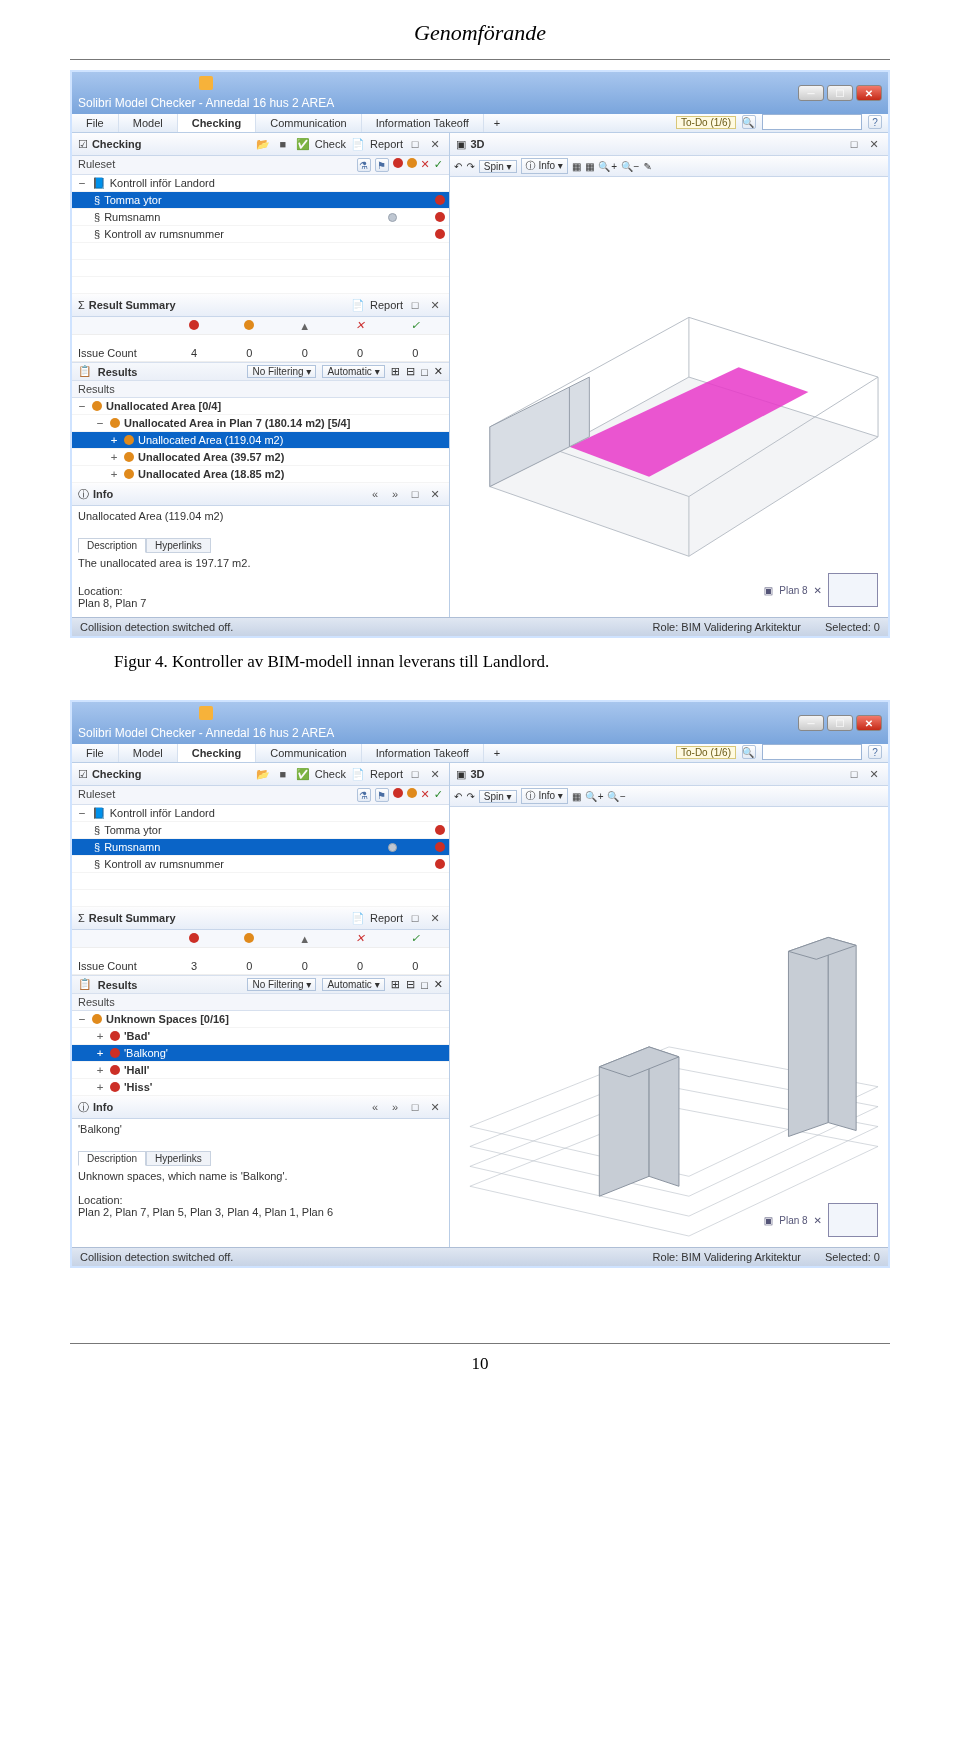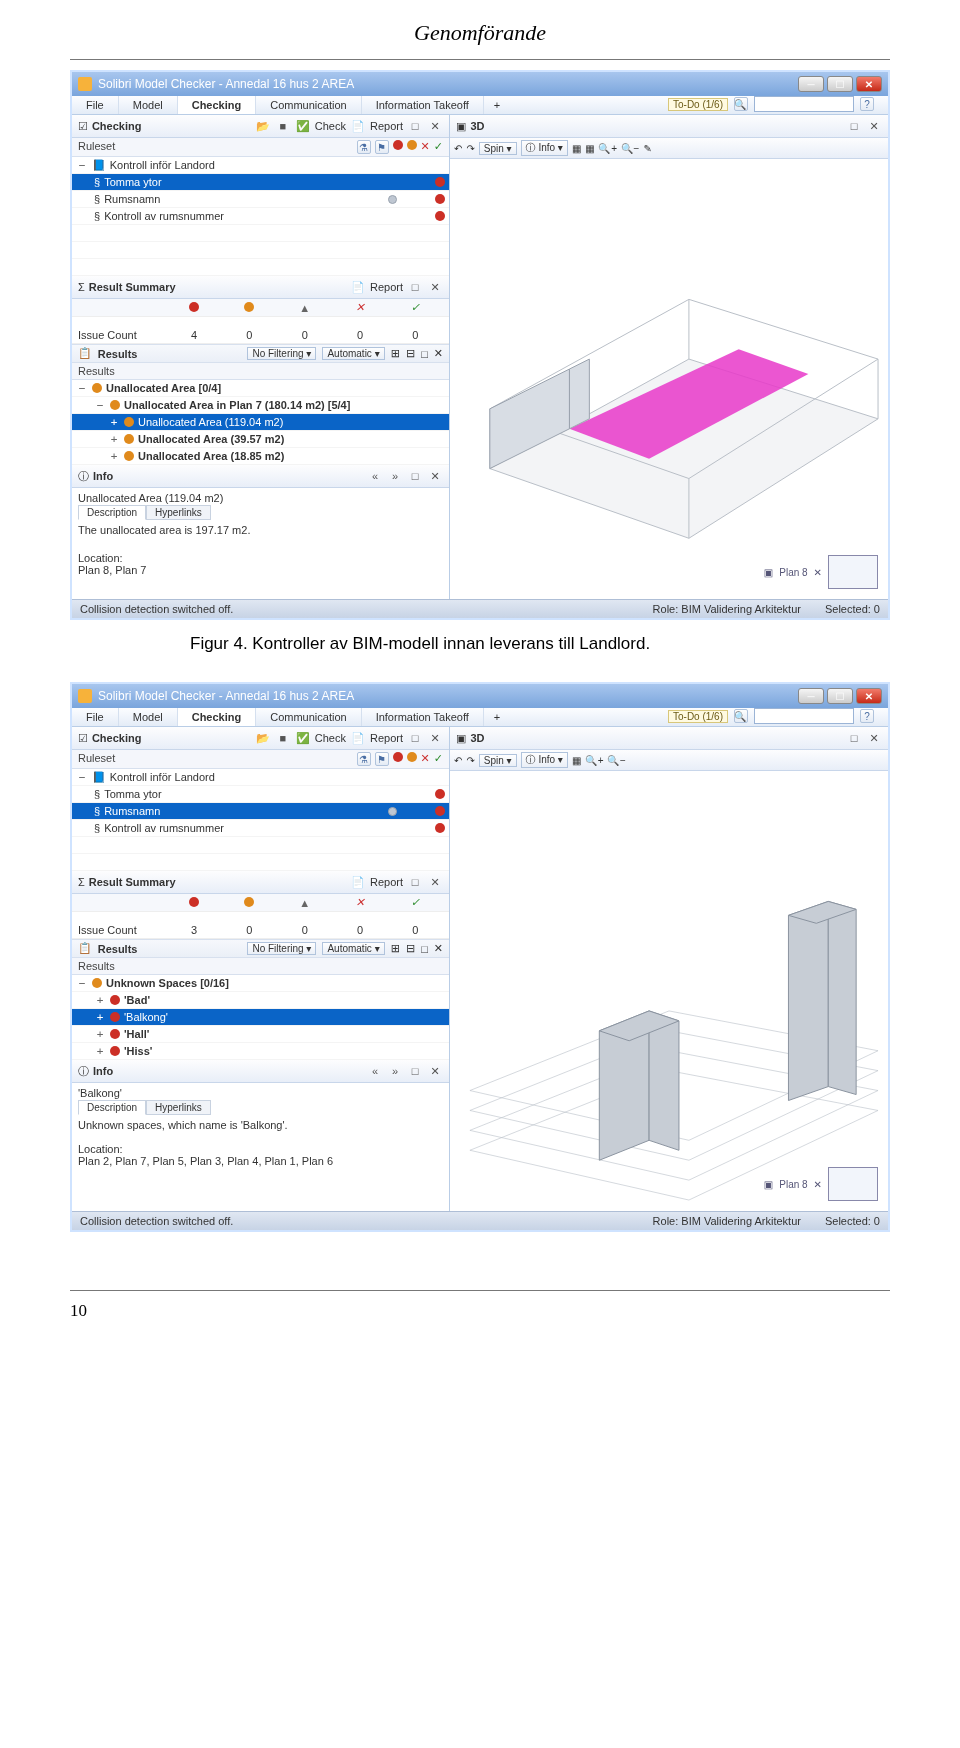--- a/index.html
+++ b/index.html
@@ -35,21 +35,21 @@
   }
   .titlebar {
     background: linear-gradient(#a8c6ee, #7aa5dc);
     color: #fff;
     padding: 4px 6px;
     display: flex;
     align-items: center;
     justify-content: space-between;
     font-size: 12px;
   }
-  .titlebar .title { display: flex; gap: 6px; align-items: center; }
+  .titlebar .title { display: flex; gap: 6px; align-items: center; flex-direction: column; }
   .titlebar .winbtns { display: flex; gap: 3px; }
   .winbtn {
     width: 26px; height: 16px;
     background: linear-gradient(#f5f5f5,#ccc);
     border: 1px solid #888;
     border-radius: 3px;
     display: flex; align-items: center; justify-content: center;
     font-size: 10px;
   }
   .winbtn.close { background: linear-gradient(#f27a6a,#c62a18); color:#fff; font-weight:bold; }
@@ -60,21 +60,21 @@
     align-items: flex-start;
     padding: 0;
     font-size: 11px;
   }
   .menubar .mitem {
     padding: 3px 14px;
     border-right: 1px solid #d5e0ef;
   }
   .menubar .mitem.active { background: #fff; font-weight: bold; }
   .menubar .plus-tab { padding: 3px 10px; }
-  .menubar .right-area { margin-left: auto; display:flex; align-items:center; gap:6px; padding-right:14px; }
+  .menubar .right-area { margin-left: auto; display:flex; align-items:center; gap:6px; padding-right:6px; }
   .todo-box { background:#fffae1; border:1px solid #d8c77a; padding:0 4px; font-size:10px; color:#6b5a16; }
   .small-input { width:100px; height:16px; background:#fff; border:1px solid #9bb4d6; }
   .mini-icon {
     width:14px;height:14px;display:inline-flex;align-items:center;justify-content:center;
     font-size:10px; color:#4a6ea3; background:linear-gradient(#fefefe,#e4ebf5); border:1px solid #b0c3dc; border-radius:2px;
   }
   .workspace { display:flex; min-height: 460px; background:#e9eef7; }
   .left-col { width: 378px; display:flex; flex-direction:column; border-right:1px solid #b9cde6; }
   .right-col { flex:1; display:flex; flex-direction:column; }
   .panel-head {
@@ -118,21 +118,21 @@
   .tcell.first { flex:1.6; text-align:left; }
   .filter-bar {
     background: linear-gradient(#f6f8fc,#eaeff7);
     border-top:1px solid #d7e0ee;
     border-bottom:1px solid #d7e0ee;
     padding:2px 6px;
     display:flex;gap:6px;align-items:center;font-size:11px;
   }
   .dd { border:1px solid #b0c3dc;background:linear-gradient(#fefefe,#eaeff7);padding:0 4px;font-size:10px;}
   .info-body { background:#fff; padding:4px 6px; font-size:11px; flex:1;}
-  .tabset { display:flex; gap:0;margin-top:1px;margin-bottom:4px;}
+  .tabset { display:flex; gap:0;margin-top:16px;margin-bottom:4px;}
   .tab { border:1px solid #c8d2e0; padding:1px 8px; font-size:10px; background:#f0f3f8;}
   .tab.active { background:#fff; border-bottom:1px solid #fff; }
   .statusbar {
     background: linear-gradient(#e0e7f2,#c7d3e5);
     border-top:1px solid #aebed6;
     padding: 3px 8px;
     font-size: 11px;
     display:flex;
     gap: 24px;
   }
@@ -148,35 +148,36 @@
     font-size:10px; color:#557; display:flex; gap:6px; align-items:center;
   }
   .vp-tag .box { width:50px;height:34px;border:1px solid #88a; background:#f2f5fb;}
   .vp-toolbar {
     background: linear-gradient(#fdfdfe,#e8eef8);
     border-bottom:1px solid #c8d6ea;
     padding: 2px 4px;
     display:flex;gap:4px;align-items:center;font-size:10px;
   }
   .caption {
-    font-family: Liberation Sans, sans-serif;
+    font-family: Liberation Serif, serif;
     font-size: 17px;
-    margin: 14px 0 28px 120px;
+    margin: 14px 0 28px 44px;
   }
   .bodytext {
     font-family: "Times New Roman", serif;
     font-size: 19px;
     line-height: 1.35;
     margin: 0 0 6px 0;
   }
   .bodytext .lbl { font-weight: bold; }
   .page-footer {
     position: relative;
-    margin-top: 58px;
+    margin-top: 75px;
     border-top: 1px solid #777;
+    text-align: center;
     font-family: "Times New Roman", serif;
     font-size: 17px;
     padding-top: 10px;
   }
   svg.scene { width:100%; height:100%; }
 </style>
 </head>
 <body>
 
 <div class="page">

